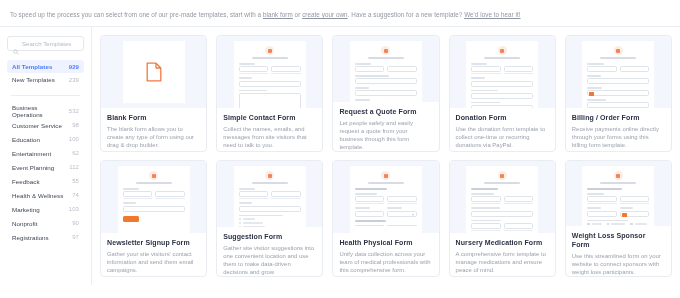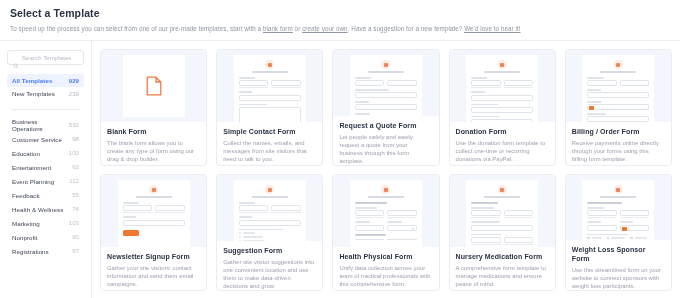--- a/index.html
+++ b/index.html
@@ -137,21 +137,20 @@
   .card-desc {
     font-size: 5.9px; color: #9aa0ac; line-height: 8px; letter-spacing: .03px;
   }
 </style>
 </head>
 <body>
 
 <div class="page">
 
   <div class="header">
-    <div class="page-title">Select a Template</div>
     <div class="page-sub">
       <span>To speed up the process you can select from one of our pre-made templates, start with a </span><a href="#">blank form</a><span> or </span><a href="#">create your own</a><span>. Have a suggestion for a new template? </span><a href="#">We'd love to hear it!</a>
     </div>
   </div>
   <div class="hr"></div>
 
   <div class="body">
 
     <div class="sidebar">
 

